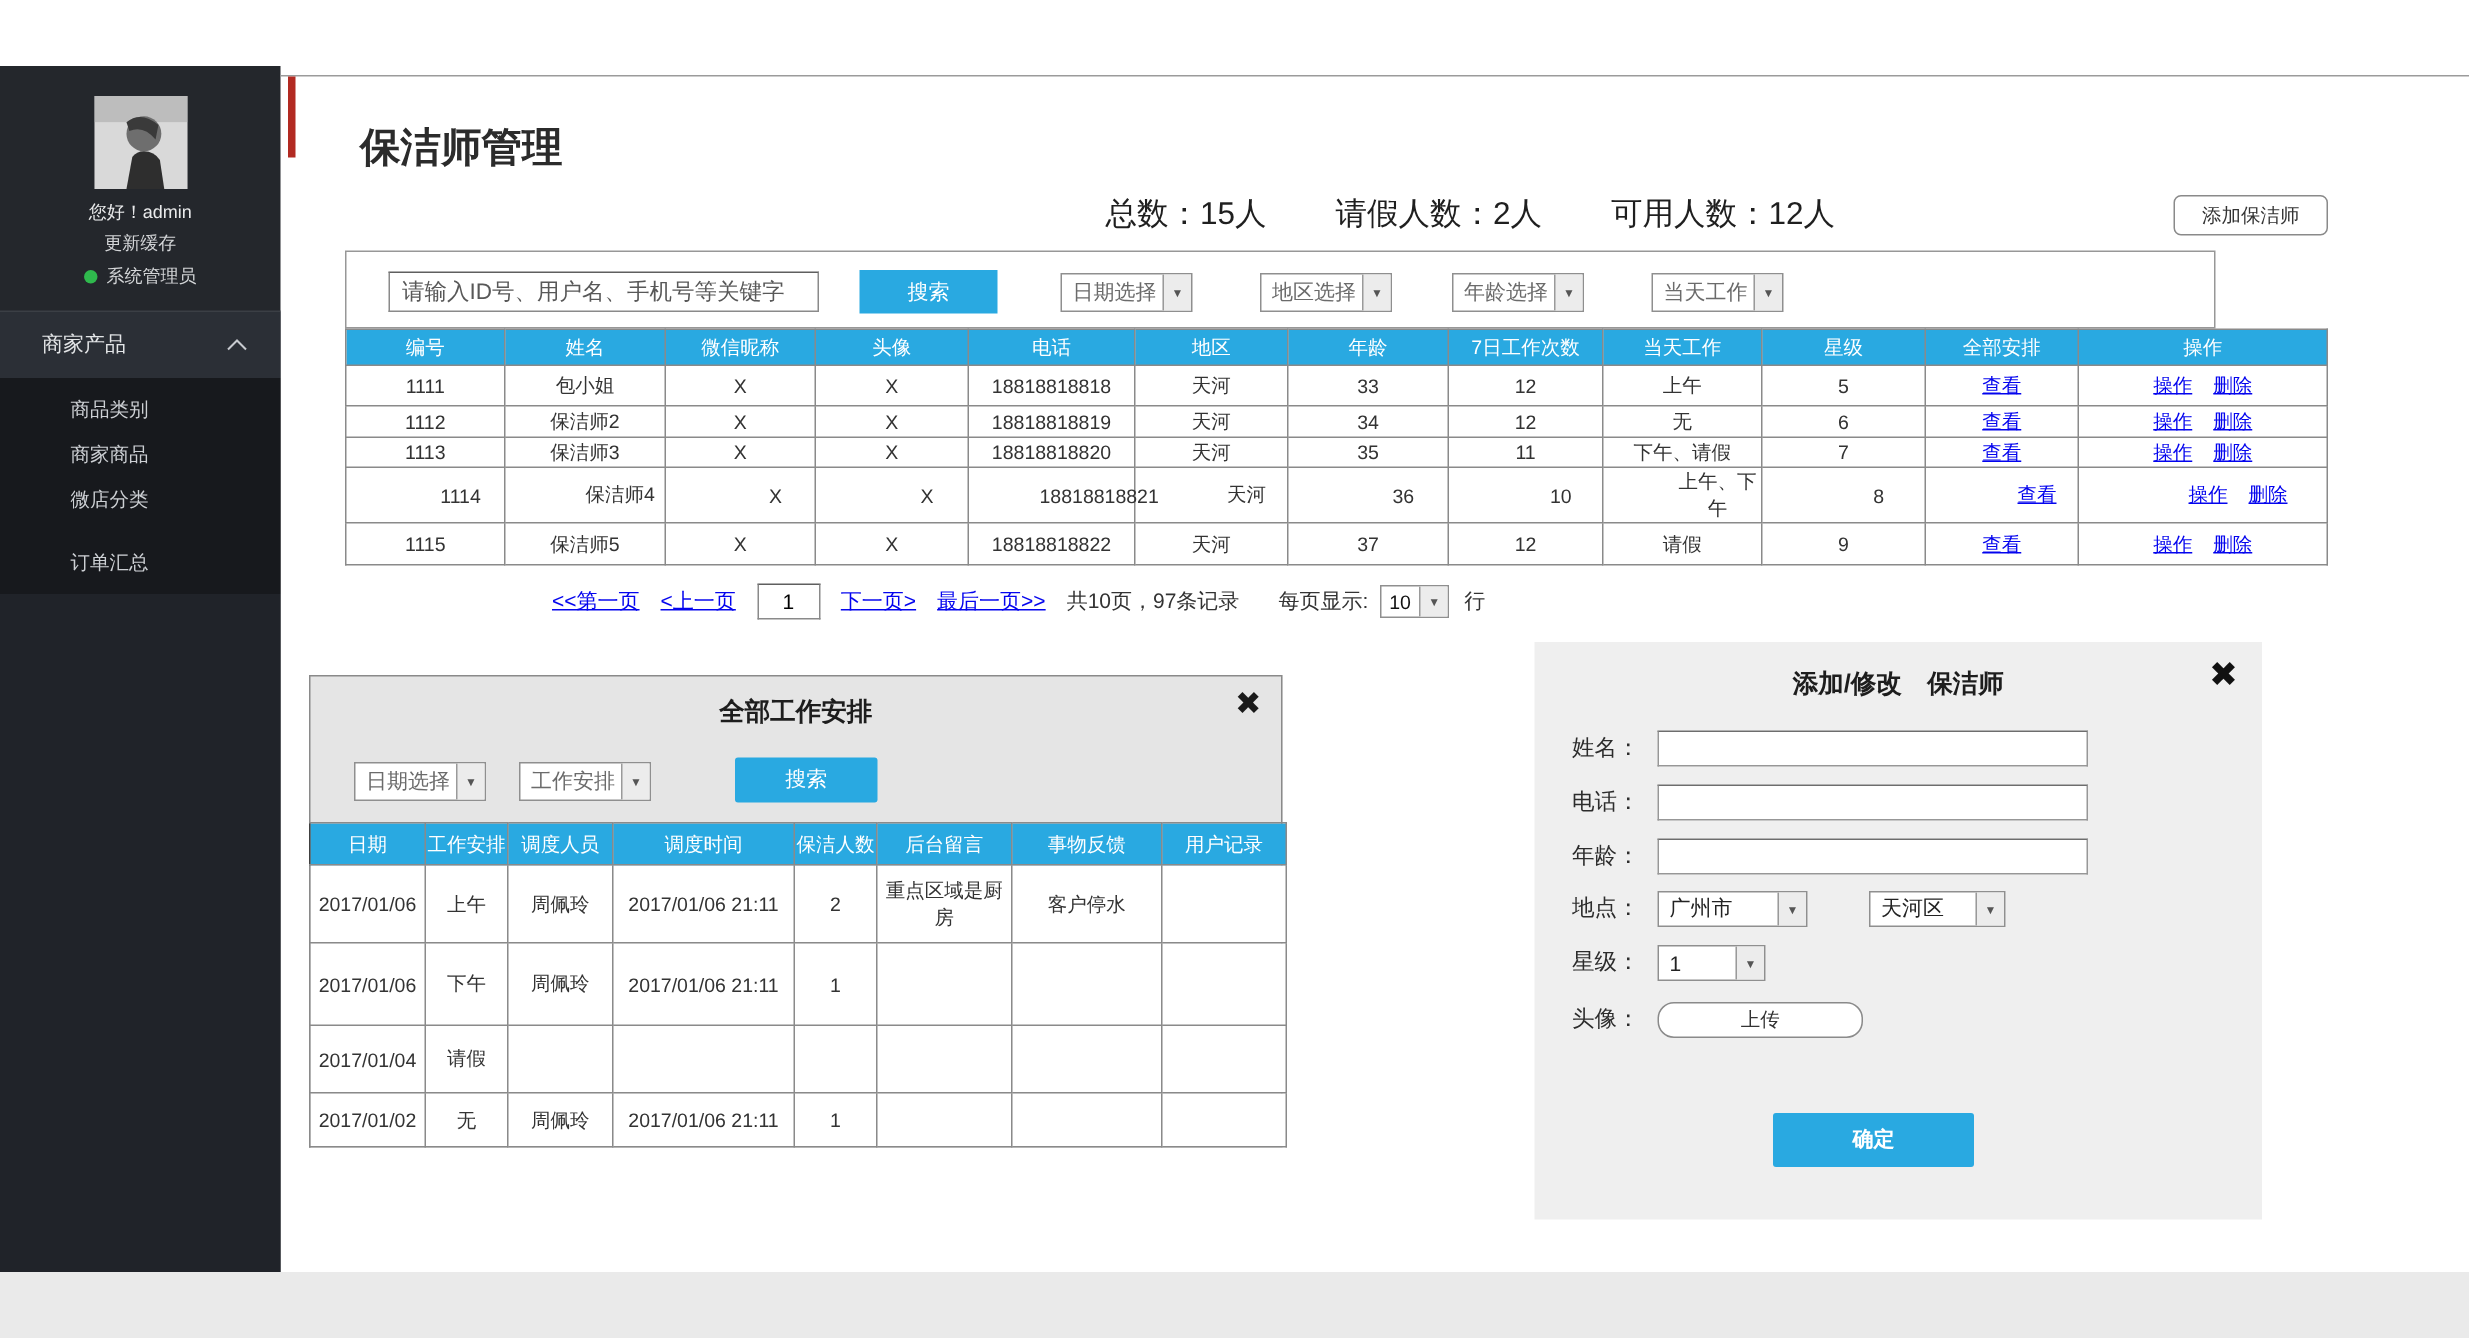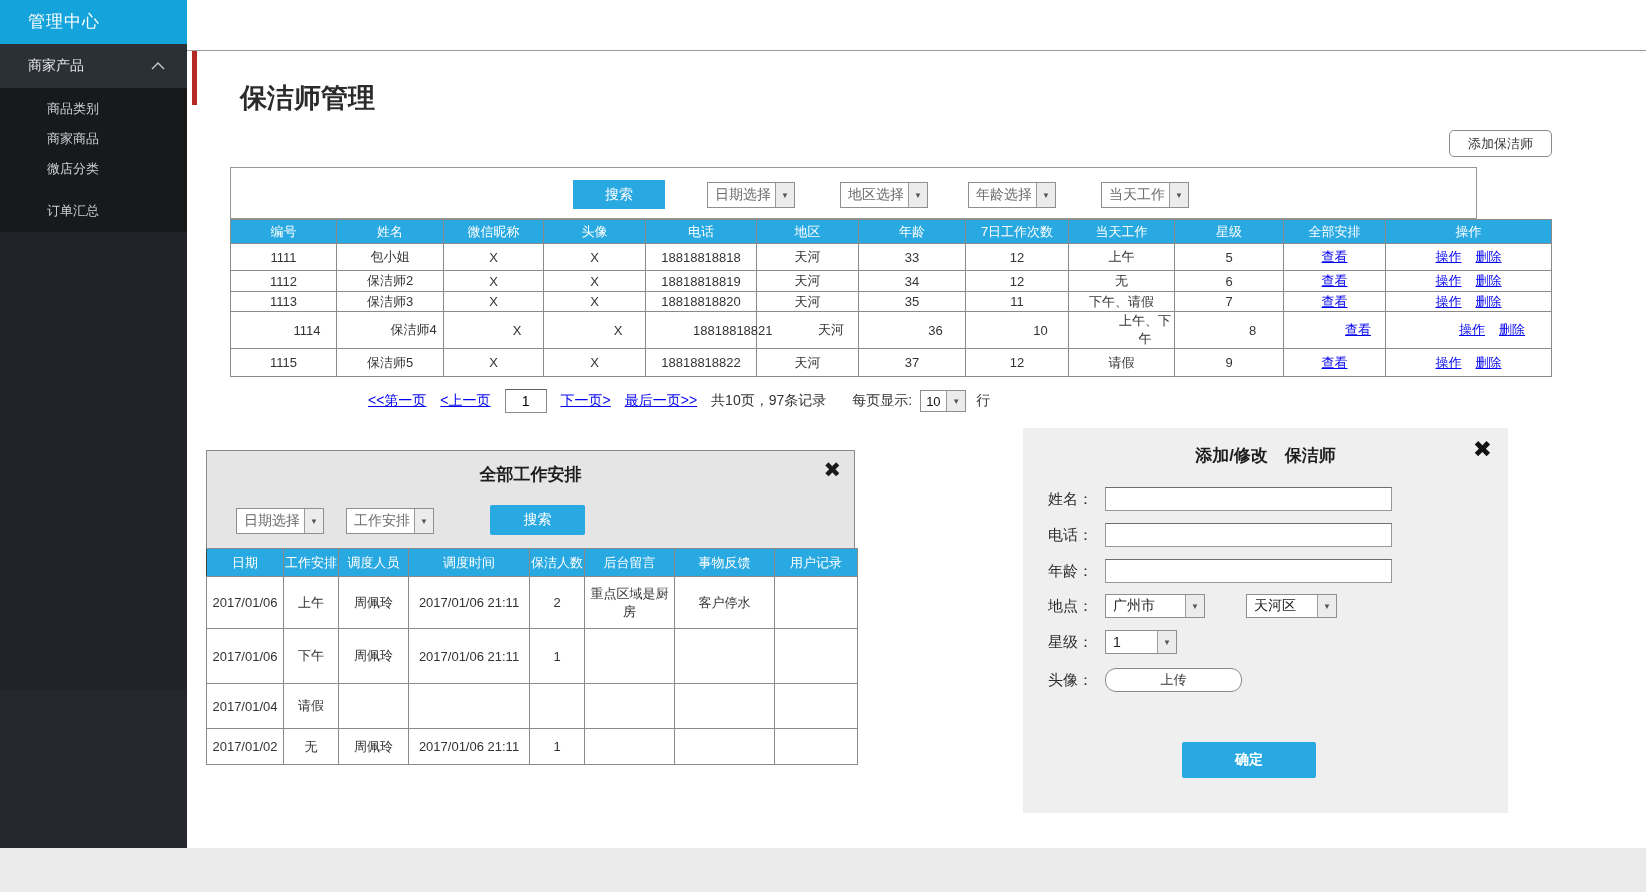--- a/index.html
+++ b/index.html
@@ -100,25 +100,39 @@
   .btn-confirm { position:absolute; left:159px; top:314px; width:134px; height:36px; background:#29a9e1; color:#fff; border:none;
                  border-radius:2px; font-size:14px; cursor:pointer; font-family:inherit;font-weight:bold; }
 
   .bottom-strip { position:absolute; left:0; top:848px; width:1646px; height:44px; background:#eaeaea; }
 </style>
 </head>
 <body>
 
 <div id="app">
 
-  <div class="topbar">
-    <span>管理中心</span>
-  </div>
 
   <div class="sidebar">
+    <div class="profile">
+      <div class="avatar">
+        <svg width="62" height="62" viewBox="0 0 64 64">
+          <rect width="64" height="64" fill="#d9d9d9"></rect>
+          <rect width="64" height="18" fill="#bdbdbd"></rect>
+          <circle cx="34" cy="26" r="12" fill="#6e6e6e"></circle>
+          <path d="M34 38 q-5 0 -8 4 l-4 22 h26 l-3 -20 q-4 -6 -11 -6 Z" fill="#2e2e2e"></path>
+          <path d="M22 18 q10 -8 22 2 l-2 10 q-8 -10 -18 -6 Z" fill="#3a3a3a"></path>
+        </svg>
+      </div>
+      <div class="greeting">您好！admin</div>
+      <div class="cache">更新缓存</div>
+      <div class="role">
+        <span class="dot"></span><span>系统管理员</span>
+      </div>
+      <div class="side-divider"></div>
+    </div>
     <div>
         <div class="menu-head">
           <span class="menu-head-label">商家产品</span>
           <svg class="chev" width="14" height="8" viewBox="0 0 14 8">
             <polyline points="1,7 7,1 13,7" fill="none" stroke="#c8cbd0" stroke-width="1.4"></polyline>
           </svg>
         </div>
         <div class="menu-items">
           <div class="menu-item">商品类别</div>
           <div class="menu-item">商家商品</div>
@@ -128,23 +142,29 @@
           <div class="menu-item">订单汇总</div>
         </div>
       </div>
     <div class="side-rest" style="height:458px;"></div>
   </div>
 
   <div class="content-topline"></div>
   <div class="red-accent"></div>
   <div class="page-title">保洁师管理</div>
 
+  <div class="stats">
+    <span>总数：15人</span>
+    <span>请假人数：2人</span>
+    <span>可用人数：12人</span>
+  </div>
   <button class="btn-add">添加保洁师</button>
 
   <div class="filter-panel">
+    <input class="search-input" placeholder="请输入ID号、用户名、手机号等关键字" style="">
     <button class="btn-search">搜索</button>
     <div class="sel" style="left:476px; top:14px; width:88px;">
       <span class="sel-txt">日期选择</span>
       <span class="sel-arr">▼</span>
     </div>
     <div class="sel" style="left:609px; top:14px; width:88px;">
       <span class="sel-txt">地区选择</span>
       <span class="sel-arr">▼</span>
     </div>
     <div class="sel" style="left:737px; top:14px; width:88px;">

